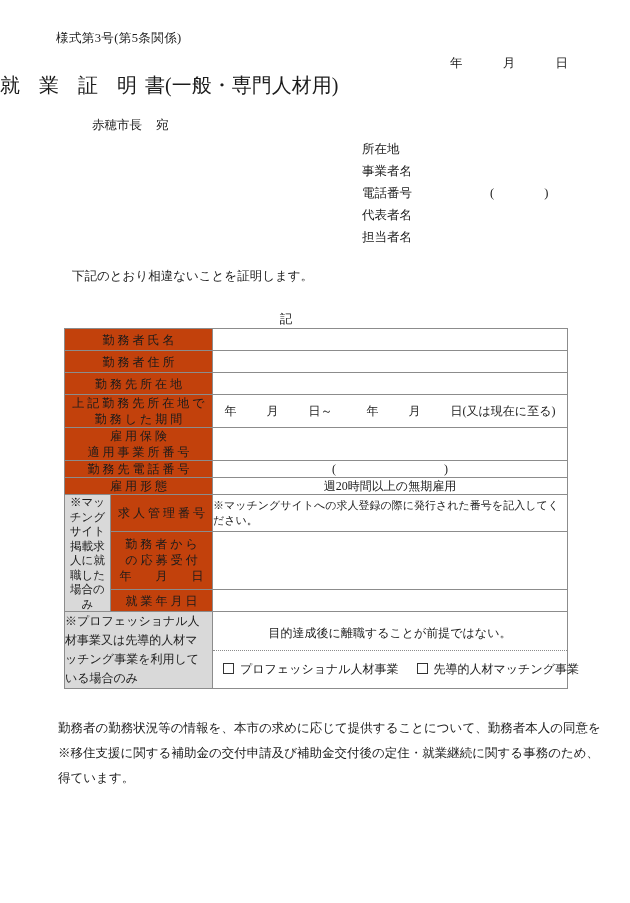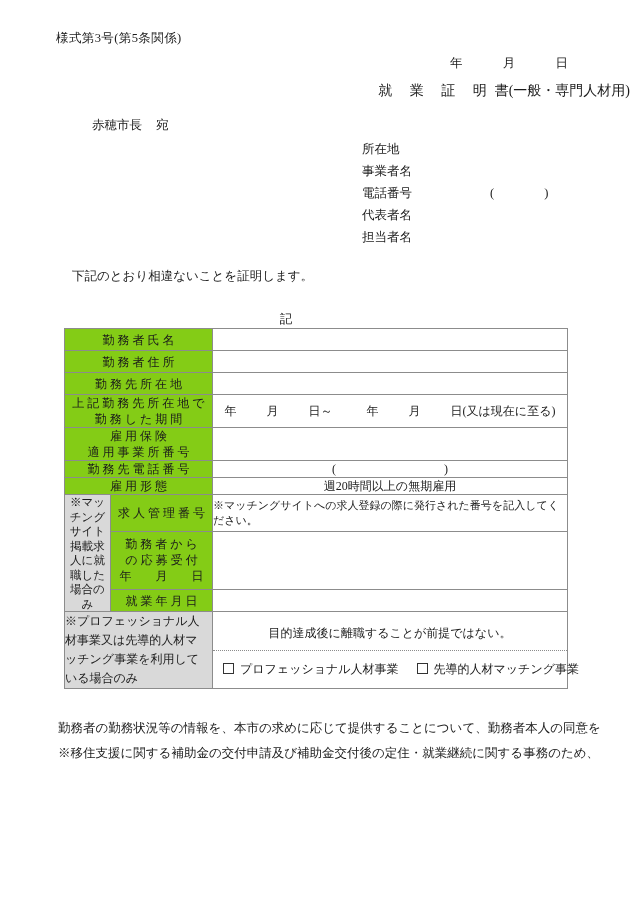--- a/index.html
+++ b/index.html
@@ -38,23 +38,23 @@
     font-size: 12.5px;
     white-space: nowrap;
   }
   .date-line span { display: inline-block; }
   .date-line .gap { width: 34px; }
 
   .doc-title {
     position: absolute;
     left: 0;
     right: 0;
-    top: 82px;
-    text-align: right;
-    font-size: 14px;
+    top: 72px;
+    text-align: left;
+    font-size: 20px;
     white-space: nowrap;
   }
   .doc-title .spaced {
     letter-spacing: 7px;
     margin-right: 1px;
   }
 
   .addressee {
     position: absolute;
     left: 92px;
@@ -106,21 +106,21 @@
     border-collapse: collapse;
     table-layout: fixed;
     font-size: 12px;
   }
   .form-table td {
     border: 1px solid #8c8c8c;
     padding: 0;
     vertical-align: middle;
   }
   .lbl {
-    background: #84cc16;
+    background: #c2410c;
     text-align: center;
     padding: 3px 5px;
     line-height: 16px;
   }
   .lbl .ln {
     display: block;
     white-space: nowrap;
   }
   .val {
     background: #ffffff;
@@ -321,15 +321,16 @@
             <span class="cbox"></span><span>プロフェッショナル人材事業</span><span class="cb-gap"></span><span class="cbox"></span><span>先導的人材マッチング事業</span>
           </div>
         </td>
       </tr>
     </tbody>
   </table>
 
   <div class="footer-note">
     <span class="l">勤務者の勤務状況等の情報を、本市の求めに応じて提供することについて、勤務者本人の同意を</span>
     <span class="l">※移住支援に関する補助金の交付申請及び補助金交付後の定住・就業継続に関する事務のため、</span>
+    <span class="l">得ています。</span>
   </div>
 
 </div>
 
 </body></html>

